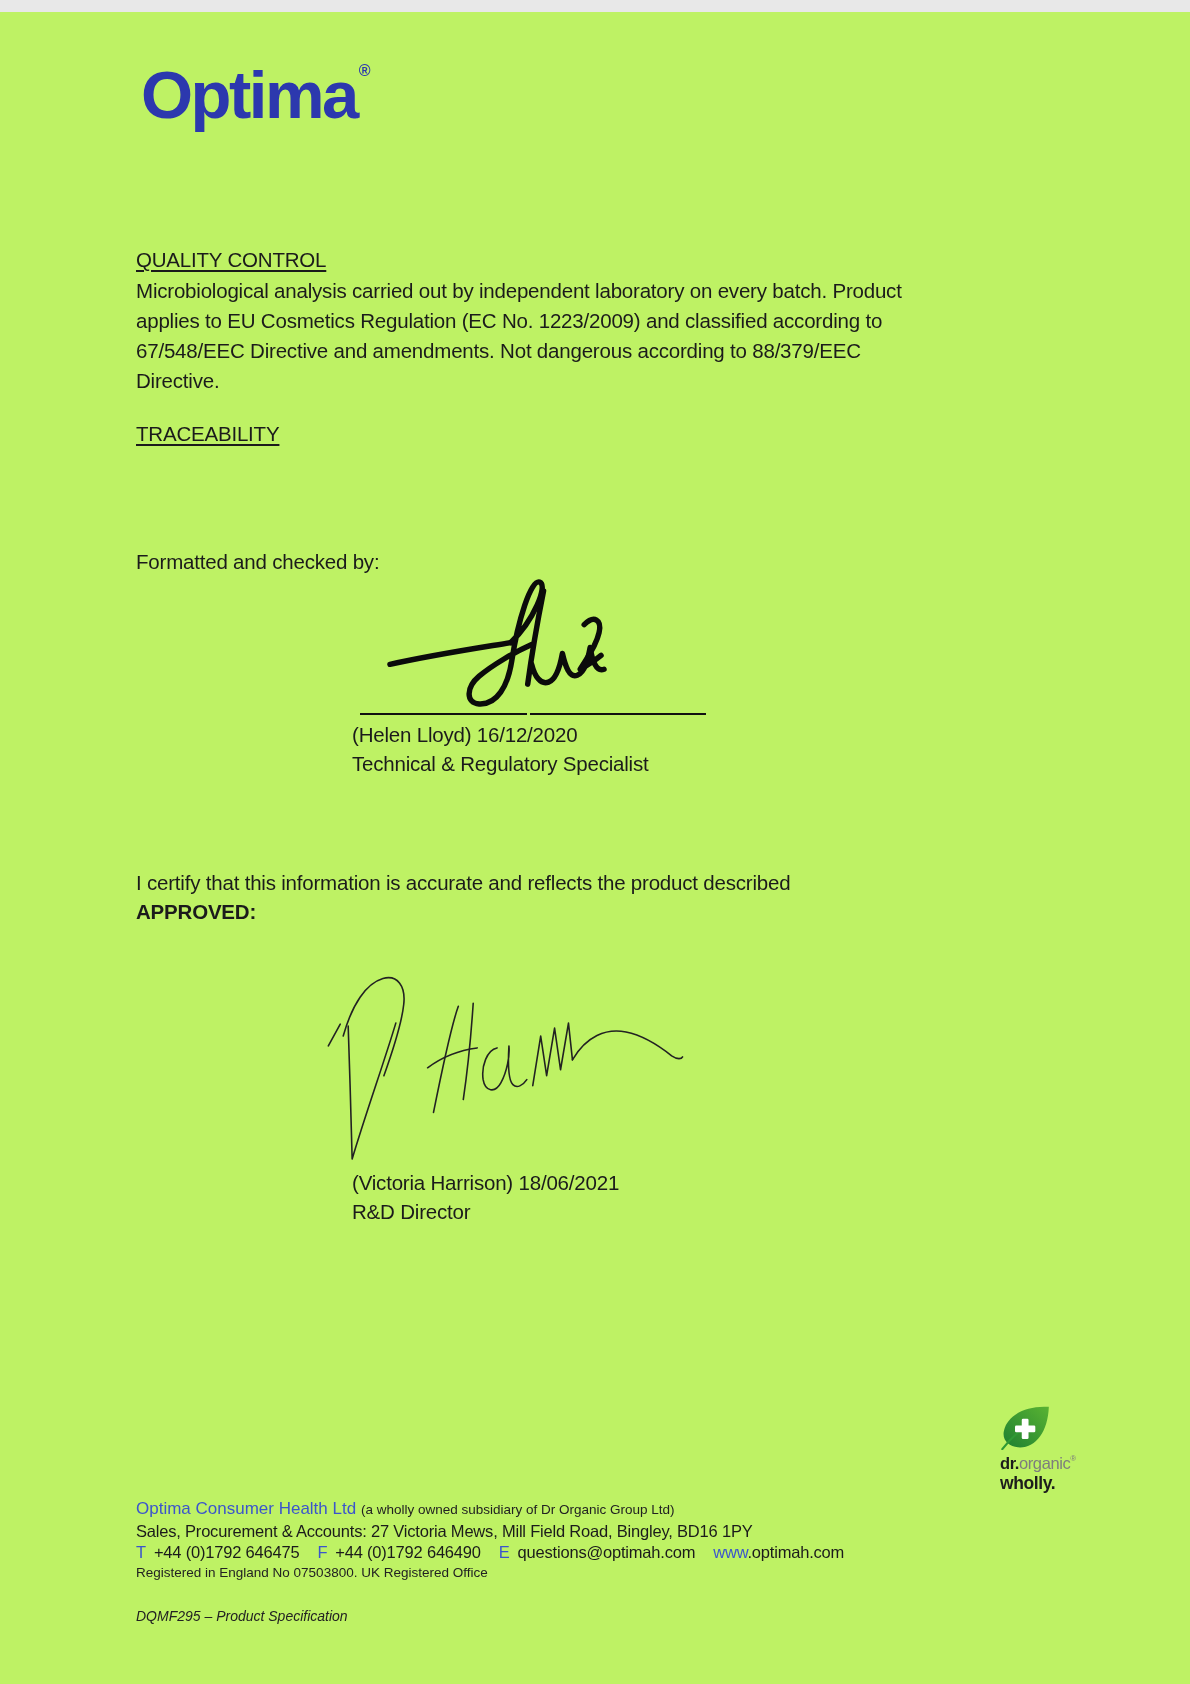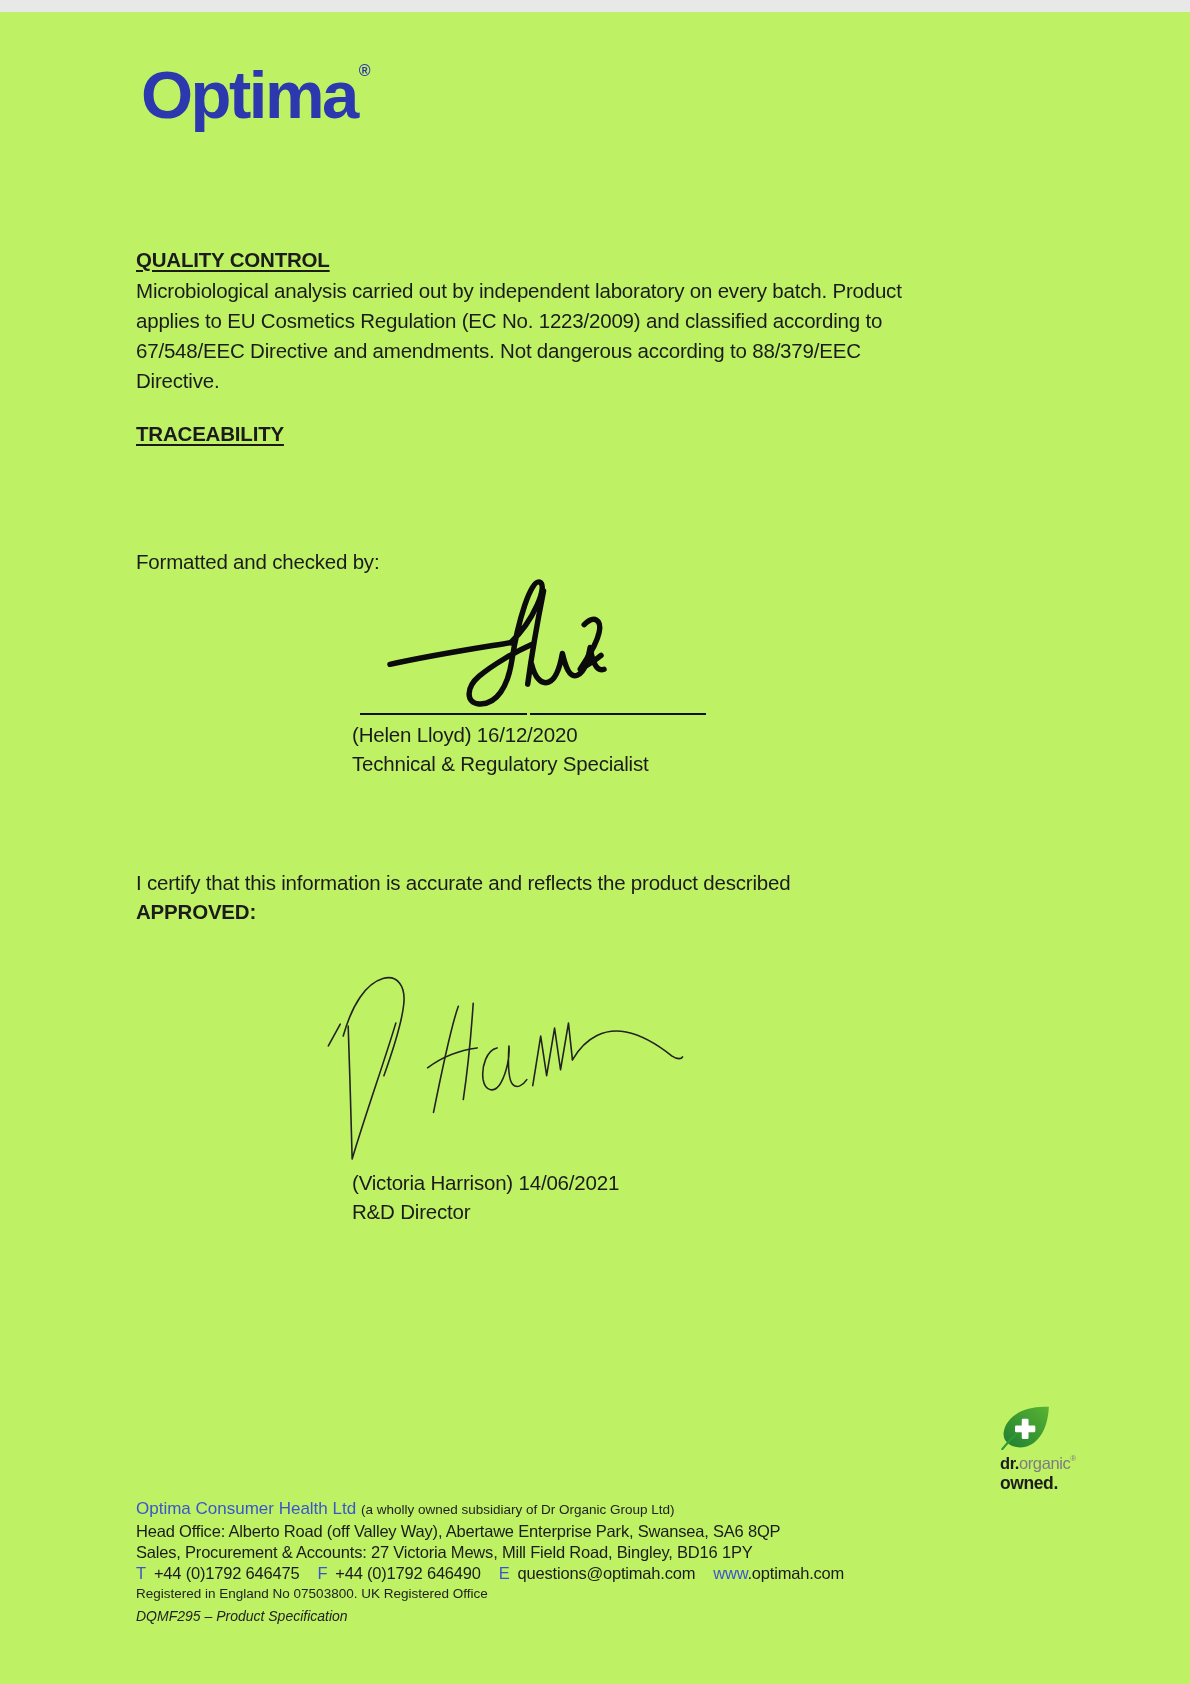--- a/index.html
+++ b/index.html
@@ -21,21 +21,21 @@
     color:#2c38ae;
   }
   .optima-reg {
     font-size:16px; font-weight:bold; color:#2c38ae;
     vertical-align:42px; margin-left:2px;
   }
 
   
   .heading {
     left:136px;
-    font-size:20.5px; font-weight:bold;
+    font-size:20.5px; font-weight:normal;
     text-decoration:underline;
     text-decoration-thickness:2px;
     text-underline-offset:3px;
     letter-spacing:-0.2px;
   }
   .bodytext {
     left:136px; width:840px;
     font-size:20.5px; line-height:30px;
     letter-spacing:-0.2px;
     white-space:pre-line;
@@ -129,21 +129,21 @@
     <path d="M27,128 C36,96 50,75 67,70 C82,66 90,78 88,96 C86,115 78,140 68,168"></path>
     <path d="M32,118 L34,180 L36,252 C50,205 68,155 80,115"></path>
     <path d="M118,205 C126,165 135,120 143,98"></path>
     <path d="M158,95 C156,125 152,165 148,192"></path>
     <path d="M112,160 C128,148 146,142 162,140"></path>
     <path d="M182,140 C172,142 166,158 168,172 C170,184 180,186 186,175 C192,164 195,148 194,138 C193,155 193,172 198,177 C202,181 208,178 212,172"></path>
     <path d="M218,178 L226,128 L232,168 L240,120 L246,162 L254,115 L258,152"></path>
     <path d="M258,152 C272,128 292,120 312,124 C332,128 348,140 358,148 C364,152 368,151 369,149"></path>
   </svg>
 
-  <div class="abs caption" style="top:1156px;">(Victoria Harrison) 14/06/2021</div>
+  <div class="abs caption" style="top:1156px;">(Victoria Harrison) 18/06/2021</div>
   <div class="abs caption" style="top:1185px;">R&amp;D Director</div>
 
   <div class="abs group-logo">
     <div class="leafwrap">
       <svg width="52" height="44" viewBox="0 0 60 52">
         <defs>
           <linearGradient id="leafgrad" x1="0" y1="1" x2="1" y2="0">
             <stop offset="0" stop-color="#1e7f31"></stop>
             <stop offset="1" stop-color="#59b332"></stop>
           </linearGradient>
@@ -152,29 +152,28 @@
         <path d="M2,51 C8,43 14,37 20,32" stroke="#2f9a35" stroke-width="2.5" fill="none" stroke-linecap="round"></path>
         <g fill="#ffffff">
           <rect x="25" y="15" width="8" height="24" rx="1.5"></rect>
           <rect x="17" y="23" width="24" height="8" rx="1.5"></rect>
         </g>
       </svg>
     </div>
     <div class="group-brand">
       <span class="b1">dr.</span><span class="b2">organic</span><span class="rm">®</span>
     </div>
-    <div class="group-suffix">owned.</div>
+    <div class="group-suffix">wholly.</div>
   </div>
 
   <div class="abs footer">
     <div class="l-company">
       <span class="company-name">Optima Consumer Health Ltd</span>
       <span class="company-note">(a wholly owned subsidiary of Dr Organic Group Ltd)</span>
     </div>
-    <div class="l-addr">Head Office: Alberto Road (off Valley Way), Abertawe Enterprise Park, Swansea, SA6 8QP</div>
     <div class="l-addr">Sales, Procurement &amp; Accounts: 27 Victoria Mews, Mill Field Road, Bingley, BD16 1PY</div>
     <div class="l-contact">
       <span class="blue">T</span><span class="gap-s">+44 (0)1792 646475</span><span class="blue gap-m">F</span><span class="gap-s">+44 (0)1792 646490</span><span class="blue gap-m">E</span><span class="gap-s">questions@optimah.com</span><span class="blue gap-m">www</span><span>.optimah.com</span>
     </div>
     <div class="l-reg">Registered in England No 07503800.  UK Registered Office</div>
   </div>
 
   <div class="abs doc-ref">DQMF295 – Product Specification</div>
 
 </div>

